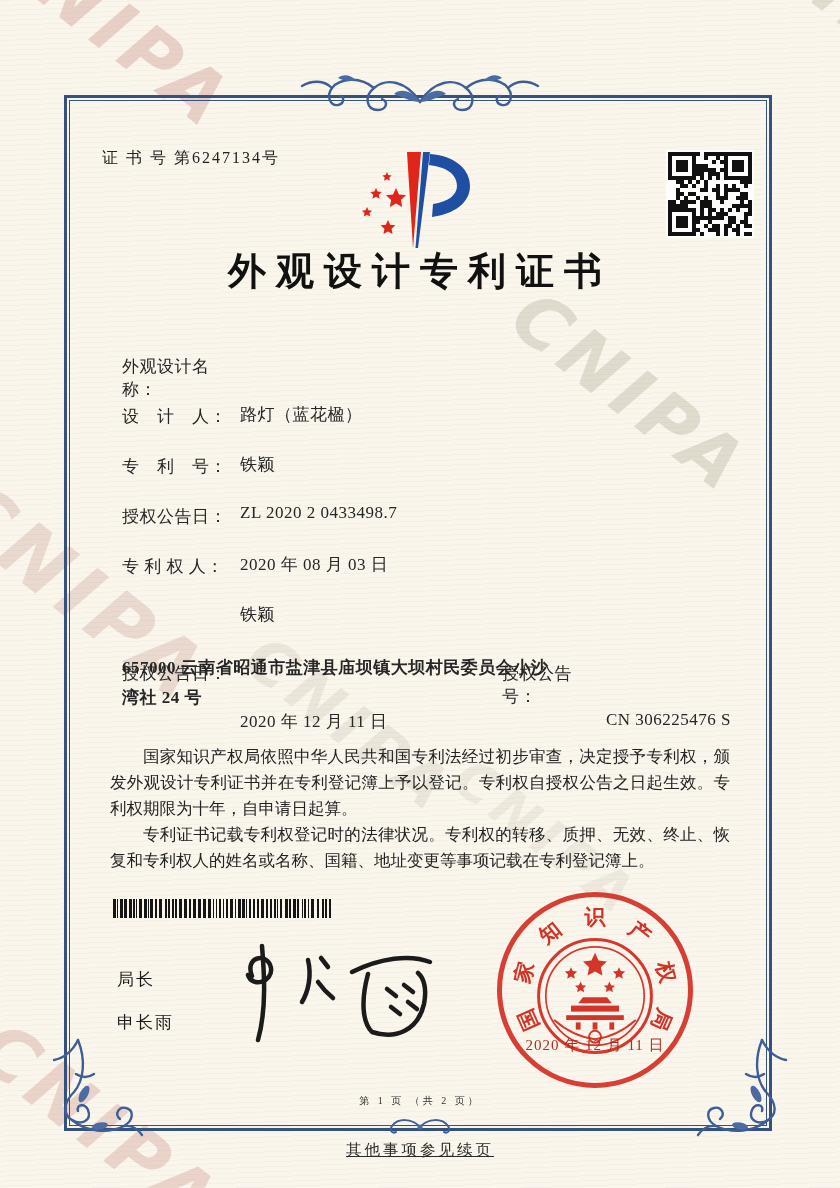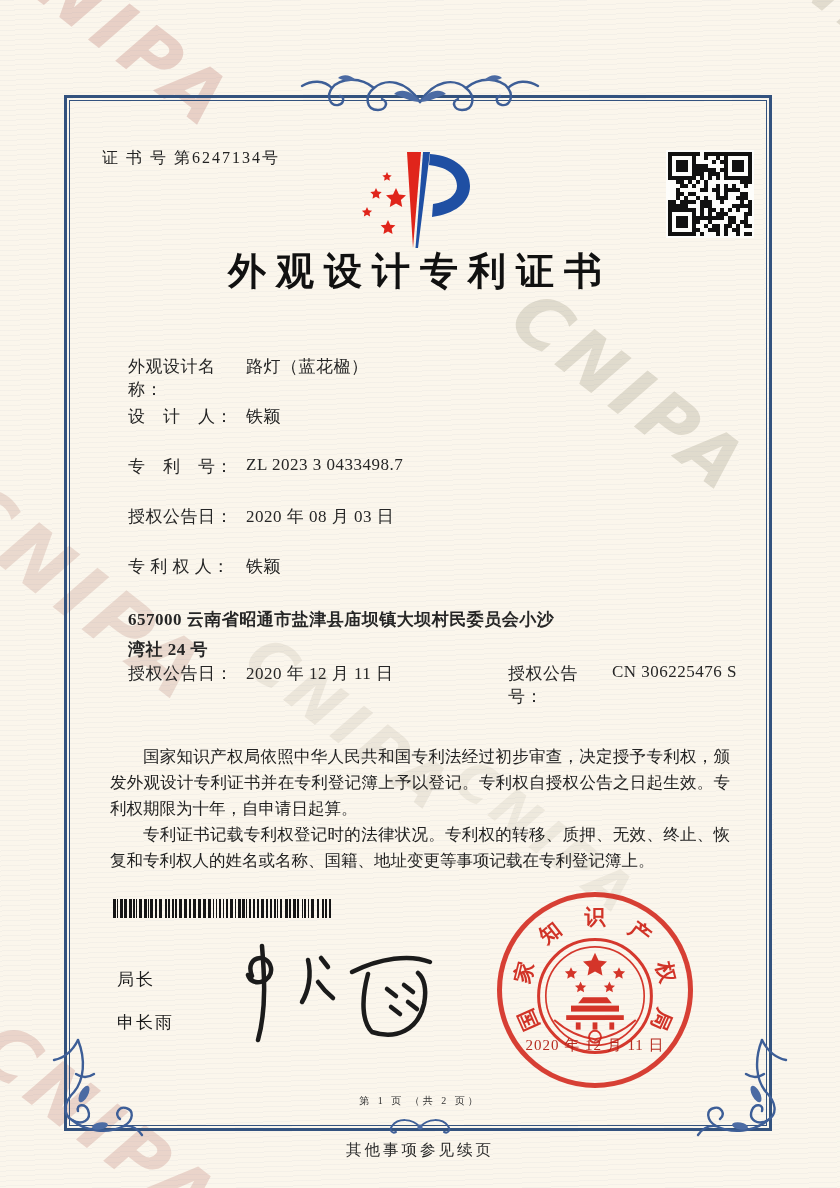--- a/index.html
+++ b/index.html
@@ -22,23 +22,23 @@
   .content{position:absolute;inset:0;z-index:4;}
   .cert-no{position:absolute;left:102px;top:148px;font-size:16px;letter-spacing:2px;color:#222;}
   .logo{position:absolute;left:352px;top:144px;}
   .qr{position:absolute;left:666px;top:150px;width:88px;height:88px;background:#fdfdfb;padding:2px;box-sizing:border-box;}
   .qr-grid{display:grid;grid-template-columns:repeat(21,4px);grid-auto-rows:4px;}
   .qr-grid i{display:block;}
   .qr-grid i.on{background:#111;}
   .title{position:absolute;left:0;top:246px;width:840px;text-align:center;font-size:38px;font-weight:700;
     letter-spacing:10px;color:#111;}
   .fields{position:absolute;left:112px;top:0;width:620px;font-size:17px;color:#262626;}
-  .frow{position:absolute;display:flex;left:16px;}
+  .frow{position:absolute;display:flex;left:10px;}
   .flabel{display:inline-block;width:118px;flex:0 0 118px;letter-spacing:.5px;}
-  .fvalue{letter-spacing:.5px;}
+  .fvalue{letter-spacing:.5px;margin-top:48px;}
   .addr-val{width:440px;line-height:1.75;font-weight:bold;}
   .grant-pair2{position:absolute;left:268px;top:0;display:flex;}
   .body-text{position:absolute;left:110px;top:697px;width:620px;font-size:16.5px;line-height:1.58;
     color:#222;text-align:justify;margin-top:47px;}
   .body-text p{margin:0;text-indent:2em;}
   .barcode{position:absolute;left:113px;top:899px;height:19px;display:flex;align-items:stretch;}
   .barcode i{display:block;background:#151515;}
   .officer{position:absolute;left:117px;top:968px;font-family:"Liberation Sans","DejaVu Sans",sans-serif;
     font-size:17px;color:#1c1c1c;letter-spacing:2px;}
   .officer .name{margin-top:20px;}
@@ -46,21 +46,21 @@
   .seal{position:absolute;left:497px;top:892px;width:196px;height:196px;z-index:5;}
   .seal-ring{position:absolute;inset:0;border:5px solid rgba(210,38,26,.88);border-radius:50%;}
   .seal-char{position:absolute;left:50%;top:50%;font-size:21px;font-weight:700;color:rgba(205,34,22,.92);
     font-family:"Liberation Serif",serif;}
   .seal-emblem{position:absolute;left:38px;top:44px;}
   .seal-date{position:absolute;left:497px;top:1036px;width:196px;text-align:center;z-index:6;
     font-size:15px;letter-spacing:1px;color:rgba(178,33,21,.95);}
   .page-info{position:absolute;left:0;top:1094px;width:840px;text-align:center;font-size:10px;
     letter-spacing:3px;color:#333;}
   .cont-note{position:absolute;left:0;top:1140px;width:840px;text-align:center;font-size:15.5px;
-    letter-spacing:3px;color:#2a2a2a;}
+    letter-spacing:3px;color:#2a2a2a;text-decoration:underline;}
 </style>
 </head>
 <body>
 
 <div class="page">
 
   <span class="watermark wm1">CNIPA</span>
   <span class="watermark wm2">CNIPA</span>
   <span class="watermark wm3">CNIPA</span>
   <span class="watermark wm4">CNIPA</span>
@@ -600,21 +600,21 @@
       <div class="frow" style="top:355px;">
         <span class="flabel">外观设计名称：</span>
         <span class="fvalue">路灯（蓝花楹）</span>
       </div>
       <div class="frow" style="top:405px;">
         <span class="flabel">设　计　人：</span>
         <span class="fvalue">铁颖</span>
       </div>
       <div class="frow" style="top:455px;">
         <span class="flabel">专　利　号：</span>
-        <span class="fvalue">ZL 2023 3 0433498.7</span>
+        <span class="fvalue">ZL 2020 2 0433498.7</span>
       </div>
       <div class="frow" style="top:505px;">
         <span class="flabel">授权公告日：</span>
         <span class="fvalue">2020 年 08 月 03 日</span>
       </div>
       <div class="frow" style="top:555px;">
         <span class="flabel">专 利 权 人：</span>
         <span class="fvalue">铁颖</span>
       </div>
       <div class="frow" style="top:605px;">

